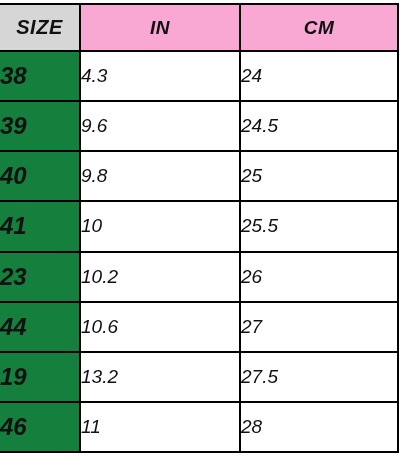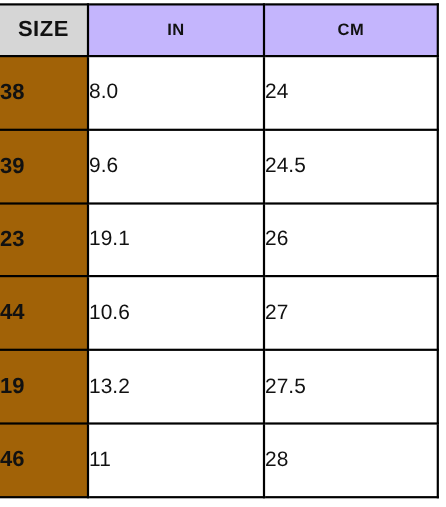--- a/index.html
+++ b/index.html
@@ -36,50 +36,51 @@
 
   table.size-chart th,
   table.size-chart td {
     border-top: 2px solid #000000;
     border-bottom: 2px solid #000000;
     border-right: 2px solid #000000;
     border-left: none;
     vertical-align: middle;
     padding: 0;
     color: #111111;
+    font-style: italic;
   }
 
   
   table.size-chart th.cell-size,
   table.size-chart td.cell-size {
     border-left: none;
     background: #d6d6d6;
     font-weight: bold;
     font-size: 20px;
   }
 
   table.size-chart thead th {
-    background: #c4b5fd;
+    background: #f9a8d4;
     font-weight: bold;
-    font-size: 15px;
+    font-size: 19px;
     letter-spacing: 0.5px;
     height: 45px;
   }
 
   table.size-chart tbody td {
     height: 45px;
     background: #ffffff;
     font-weight: normal;
     font-size: 19px;
   }
 
   table.size-chart tbody td.cell-size {
-    background: #a16207;
+    background: #15803d;
     font-weight: bold;
-    font-size: 20px;
+    font-size: 24px;
   }
 </style>
 </head>
 <body>
 
 <div id="size-chart-wrap">
   <table class="size-chart">
     <colgroup>
       <col class="col-size">
       <col class="col-in">
@@ -88,31 +89,41 @@
     <thead>
       <tr>
         <th class="cell-size">SIZE</th>
         <th class="cell-in">IN</th>
         <th class="cell-cm">CM</th>
       </tr>
     </thead>
     <tbody>
       <tr>
         <td class="cell-size">38</td>
-        <td class="cell-in">8.0</td>
+        <td class="cell-in">4.3</td>
         <td class="cell-cm">24</td>
       </tr>
       <tr>
         <td class="cell-size">39</td>
         <td class="cell-in">9.6</td>
         <td class="cell-cm">24.5</td>
       </tr>
       <tr>
+        <td class="cell-size">40</td>
+        <td class="cell-in">9.8</td>
+        <td class="cell-cm">25</td>
+      </tr>
+      <tr>
+        <td class="cell-size">41</td>
+        <td class="cell-in">10</td>
+        <td class="cell-cm">25.5</td>
+      </tr>
+      <tr>
         <td class="cell-size">23</td>
-        <td class="cell-in">19.1</td>
+        <td class="cell-in">10.2</td>
         <td class="cell-cm">26</td>
       </tr>
       <tr>
         <td class="cell-size">44</td>
         <td class="cell-in">10.6</td>
         <td class="cell-cm">27</td>
       </tr>
       <tr>
         <td class="cell-size">19</td>
         <td class="cell-in">13.2</td>

